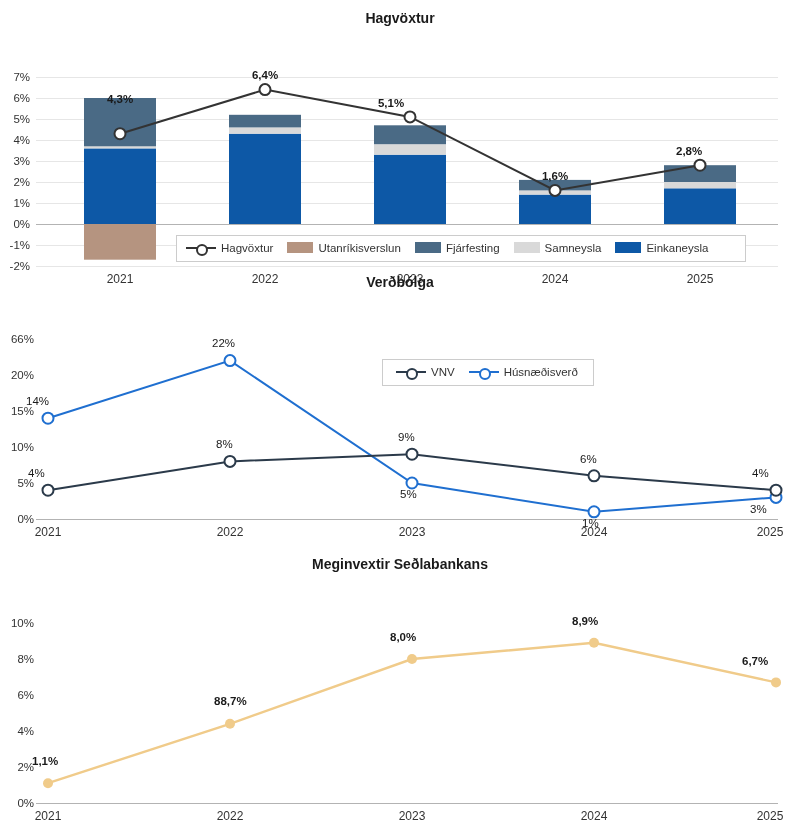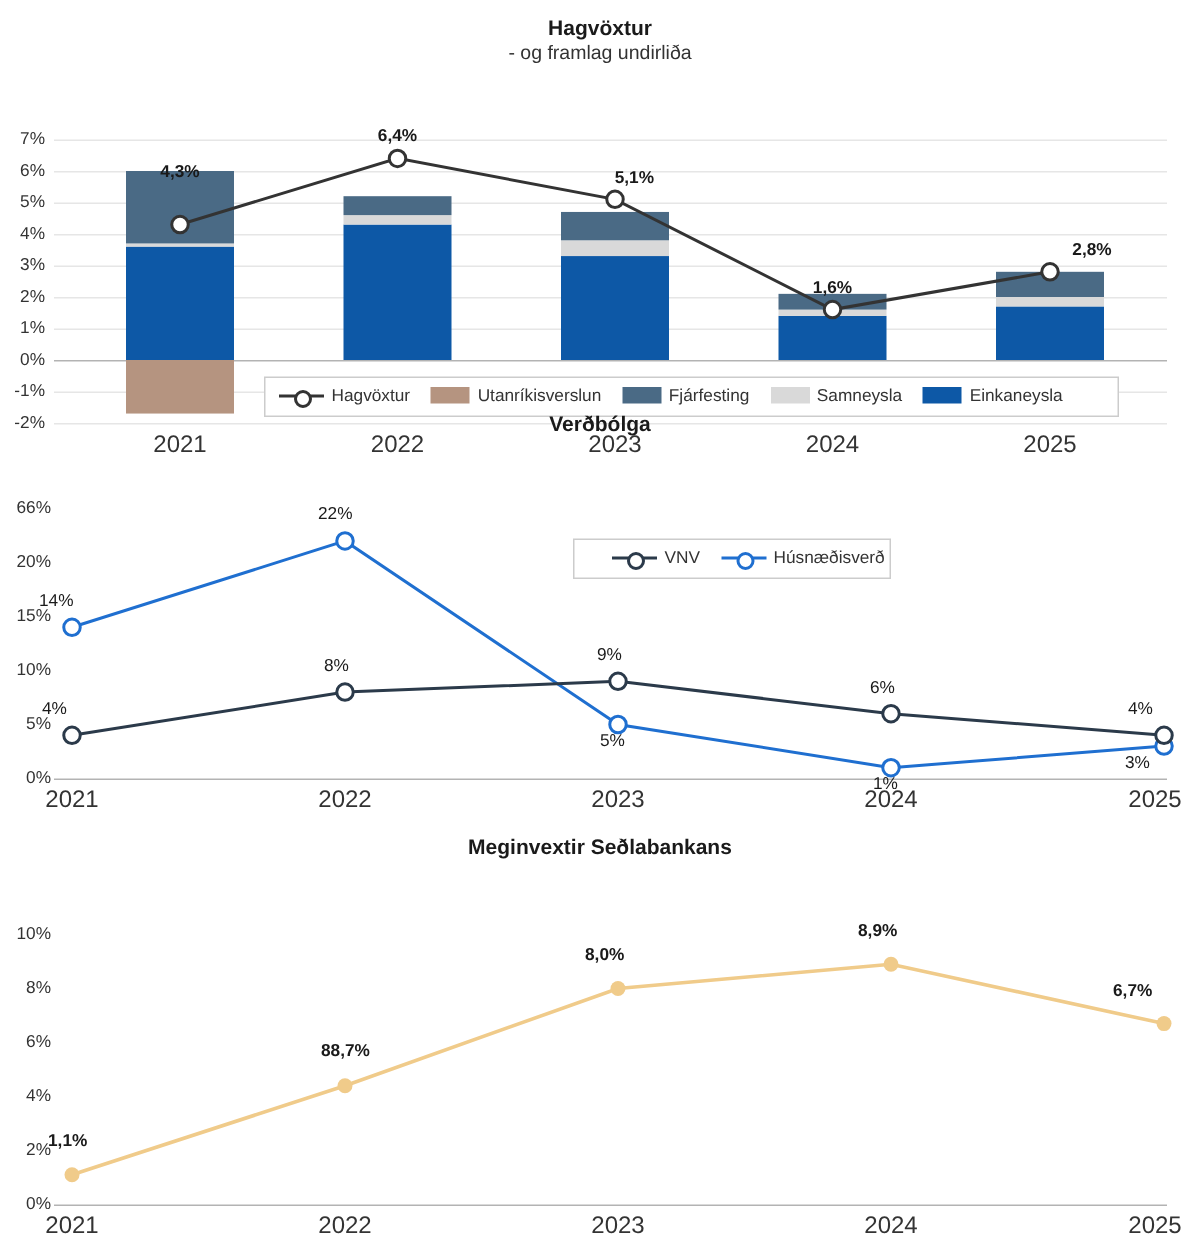--- a/index.html
+++ b/index.html
@@ -32,21 +32,21 @@
   .plot{position:relative;}
   .axis-label{
     position:absolute;
     font-size:11.5px;
     color:#333;
     text-align:right;
     white-space:nowrap;
   }
   .xlabel{
     position:absolute;
-    font-size:16px;
+    font-size:12px;
     color:#333;
     text-align:center;
     white-space:nowrap;
   }
   .gridline{position:absolute;height:1px;background:#e6e6e6;}
   .zeroline{position:absolute;height:1px;background:#b3b3b3;}
   .datalabel{
     position:absolute;
     font-size:11.5px;
     font-weight:bold;
@@ -77,21 +77,20 @@
   .lineswatch .mk{
     position:absolute;top:1.5px;left:10px;width:8px;height:8px;border-radius:50%;
     background:#ffffff;
   }
 </style>
 </head>
 <body>
 
 <div class="panel" id="panel1">
   <div class="title" style="padding-top:10px">Hagvöxtur</div>
-  <div class="subtitle">- og framlag undirliða</div>
 
   <div class="plot">
 
     <div class="axis-label" style="left:2px;top:44px;width:28px">7%</div>
     <div class="axis-label" style="left:2px;top:65px;width:28px">6%</div>
     <div class="axis-label" style="left:2px;top:86px;width:28px">5%</div>
     <div class="axis-label" style="left:2px;top:107px;width:28px">4%</div>
     <div class="axis-label" style="left:2px;top:128px;width:28px">3%</div>
     <div class="axis-label" style="left:2px;top:149px;width:28px">2%</div>
     <div class="axis-label" style="left:2px;top:170px;width:28px">1%</div>
@@ -136,23 +135,23 @@
       <polyline points="120,106.7 265,62.6 410,89.9 555,163.4 700,138.2" fill="none" stroke="#333333" stroke-width="2"></polyline>
       <circle cx="120" cy="106.7" r="5.5" fill="#ffffff" stroke="#333333" stroke-width="2"></circle>
       <circle cx="265" cy="62.6" r="5.5" fill="#ffffff" stroke="#333333" stroke-width="2"></circle>
       <circle cx="410" cy="89.9" r="5.5" fill="#ffffff" stroke="#333333" stroke-width="2"></circle>
       <circle cx="555" cy="163.4" r="5.5" fill="#ffffff" stroke="#333333" stroke-width="2"></circle>
       <circle cx="700" cy="138.2" r="5.5" fill="#ffffff" stroke="#333333" stroke-width="2"></circle>
     </svg>
 
     <div class="datalabel" style="left:96px;top:66px;width:48px;text-align:center">4,3%</div>
     <div class="datalabel" style="left:241px;top:42px;width:48px;text-align:center">6,4%</div>
-    <div class="datalabel" style="left:388px;top:70px;width:48px;text-align:right">5,1%</div>
+    <div class="datalabel" style="left:367px;top:70px;width:48px;text-align:center">5,1%</div>
     <div class="datalabel" style="left:531px;top:143px;width:48px;text-align:center">1,6%</div>
-    <div class="datalabel" style="left:704px;top:118px;width:48px;text-align:center">2,8%</div>
+    <div class="datalabel" style="left:676px;top:118px;width:48px;">2,8%</div>
 
     <div class="legend-box" style="left:176px;top:208px;width:568px;height:25px"></div>
     <div class="legend" style="left:186px;top:210px;height:21px">
       <div class="legend-item">
         <span class="lineswatch">
           <span class="ln" style="background:#333333"></span>
           <span class="mk" style="border:2px solid #333333"></span>
         </span>
         <span>Hagvöxtur</span>
       </div>
@@ -221,21 +220,21 @@
     <div class="datalabel plain" style="left:582px;top:226px">1%</div>
     <div class="datalabel plain" style="left:750px;top:212px">3%</div>
 
     <div class="datalabel plain" style="left:28px;top:176px">4%</div>
     <div class="datalabel plain" style="left:216px;top:147px">8%</div>
     <div class="datalabel plain" style="left:398px;top:140px">9%</div>
     <div class="datalabel plain" style="left:580px;top:162px">6%</div>
     <div class="datalabel plain" style="left:752px;top:176px">4%</div>
 
     <div class="legend-box" style="left:382px;top:68px;width:210px;height:25px"></div>
-    <div class="legend" style="left:408px;top:70px;height:21px">
+    <div class="legend" style="left:396px;top:70px;height:21px">
       <div class="legend-item">
         <span class="lineswatch">
           <span class="ln" style="background:#2b3a4a"></span>
           <span class="mk" style="border:2px solid #2b3a4a"></span>
         </span>
         <span>VNV</span>
       </div>
       <div class="legend-item">
         <span class="lineswatch">
           <span class="ln" style="background:#1f6fd0"></span>

